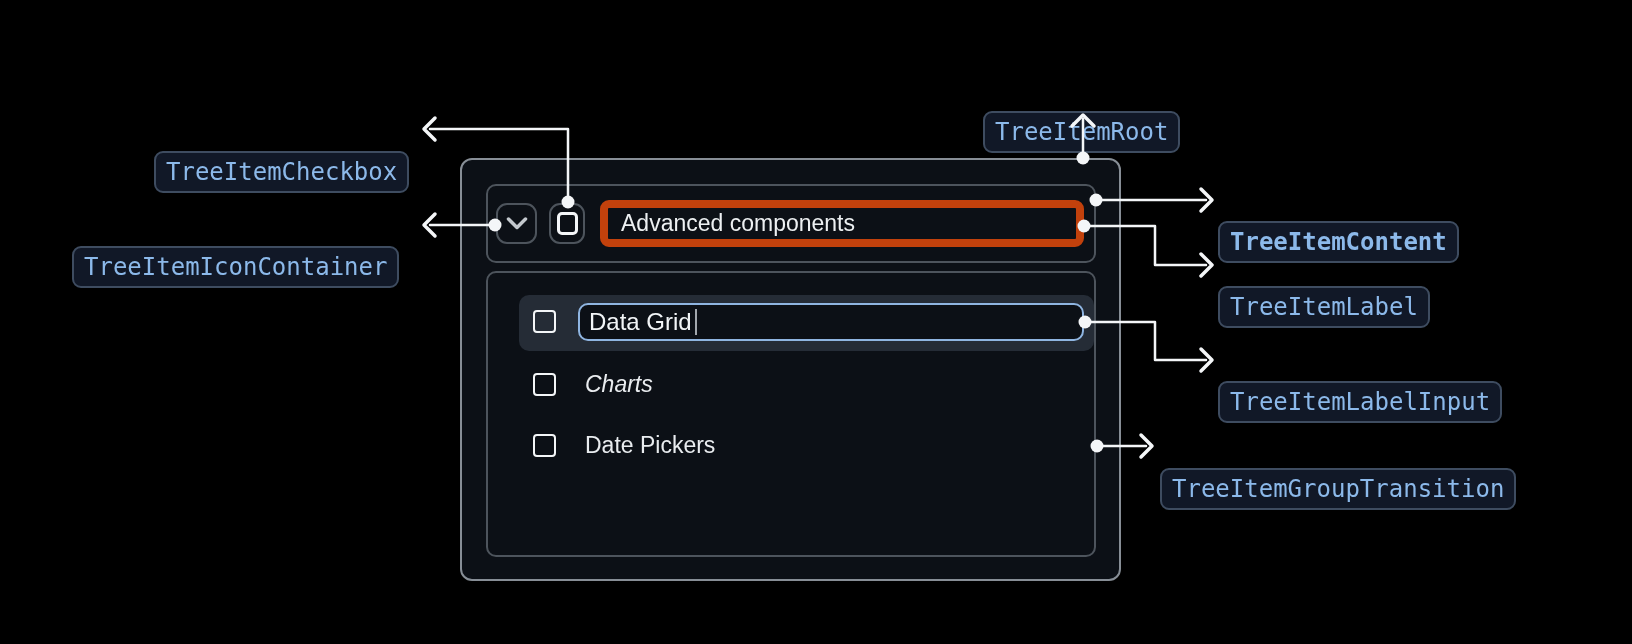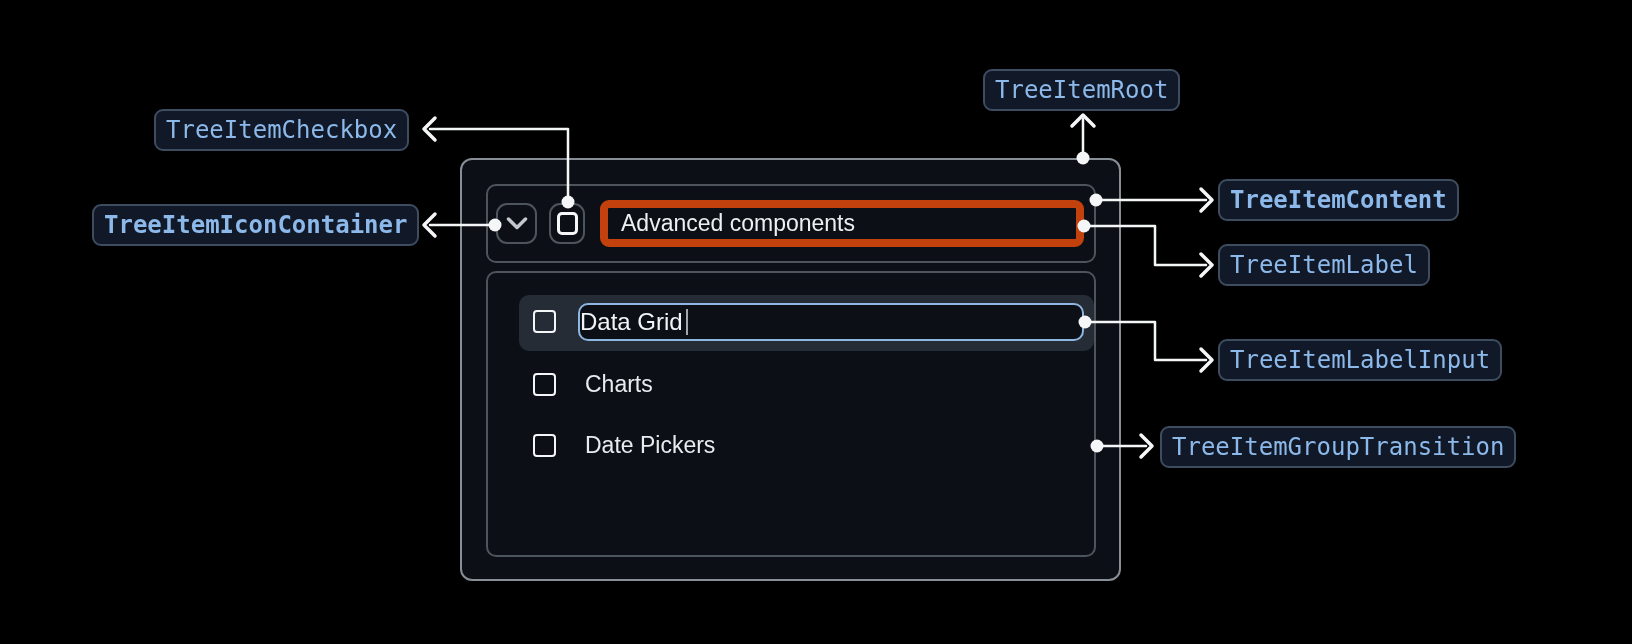--- a/index.html
+++ b/index.html
@@ -42,42 +42,42 @@
     position:absolute;left:519px;top:295px;width:575px;height:56px;
     background:#252c36;border-radius:10px;
   }
   .row-checkbox{
     position:absolute;width:23px;height:23px;
     border:2.5px solid #f4f6f8;border-radius:4px;background:transparent;
   }
   .label-input{
     position:absolute;left:578px;top:303px;width:506px;height:38px;
     border:2px solid #8fb5e1;border-radius:10px;background:#0c1016;
-    display:flex;align-items:center;
+    display:flex;align-items:center;padding-left:9px;
     color:#f2f5f7;font-size:24px;
   }
   .caret{display:inline-block;width:2px;height:26px;background:#a2a7ad;margin-left:3px;}
   .tree-row{
     position:absolute;left:519px;width:575px;height:48px;
     display:flex;align-items:center;padding-left:14px;
     color:#e9ecef;font-size:23px;
   }
   .tree-row .row-checkbox{position:static;margin-right:29px;flex:none;}
-  .row-charts{top:360px;}
+  .row-charts{top:360px;font-style:italic;}
   .row-datepickers{top:421px;}
   .row-treeview{top:482px;}
   
   .badge{
     position:absolute;height:42px;display:flex;align-items:center;
     padding:0 10px;background:#111827;border:2px solid #3e4c60;border-radius:9px;
-    color:#8cb9ea;font-family:"DejaVu Sans Mono",monospace;font-size:24px;white-space:nowrap;
+    color:#8cb9ea;font-family:"DejaVu Sans Mono",monospace;font-size:24px;white-space:nowrap;margin-top:42px;
   }
   .badge-root{left:983px;top:69px;}
   .badge-checkbox{left:154px;top:109px;}
-  .badge-iconcontainer{left:92px;top:204px;font-weight:bold;}
+  .badge-iconcontainer{left:72px;top:204px;}
   .badge-content{left:1218px;top:179px;font-weight:bold;}
   .badge-label{left:1218px;top:244px;}
   .badge-labelinput{left:1218px;top:339px;}
   .badge-grouptransition{left:1160px;top:426px;}
   
   .overlay{position:absolute;left:0;top:0;width:1632px;height:644px;pointer-events:none;}
   .overlay path,.overlay polyline{fill:none;stroke:#f4f6f8;stroke-linecap:round;stroke-linejoin:round;}
   .overlay path{stroke-width:2.5;}
   .overlay polyline{stroke-width:3.5;}
   .overlay circle{fill:#f4f6f8;stroke:none;}

